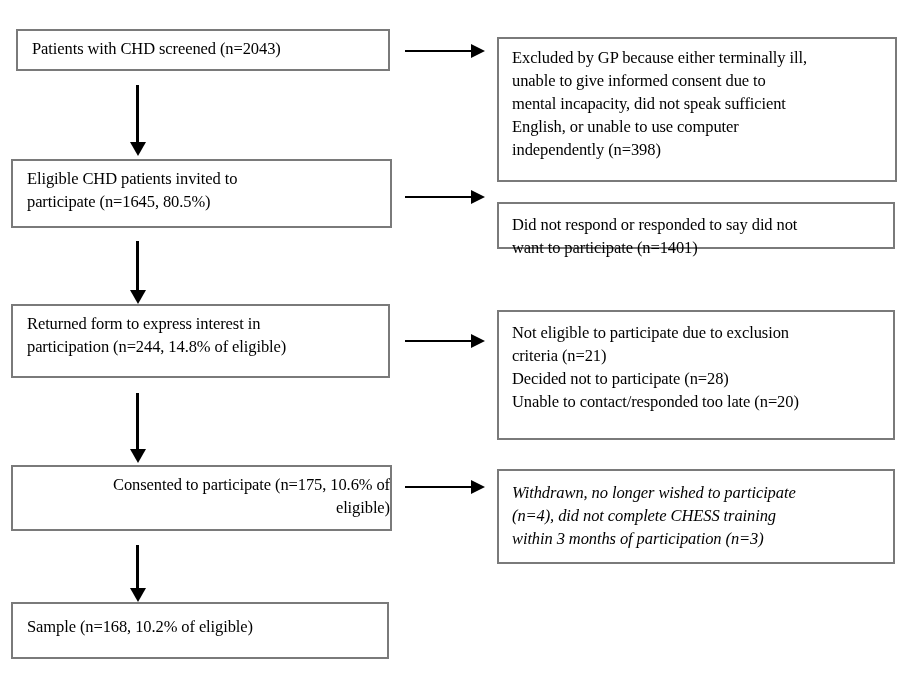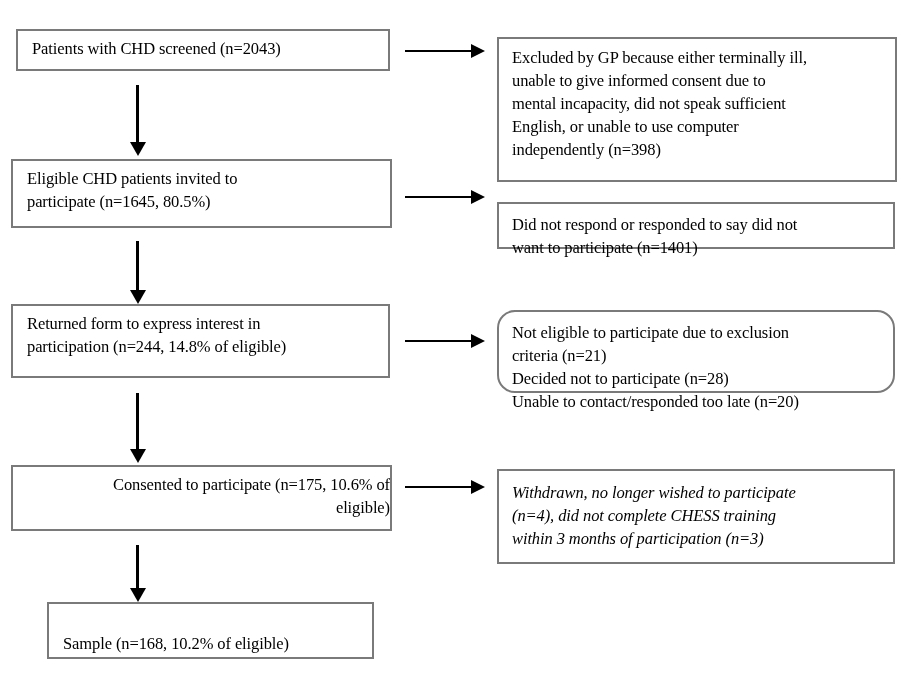--- a/index.html
+++ b/index.html
@@ -85,32 +85,32 @@
 
   <div class="node main-node" style="left:11px; top:159px; width:381px; height:69px;">Eligible CHD patients invited to
 participate (n=1645, 80.5%)</div>
 
   <div class="node main-node" style="left:11px; top:304px; width:379px; height:74px;">Returned form to express interest in
 participation (n=244, 14.8% of eligible)</div>
 
   <div class="node main-node" style="left:11px; top:465px; width:381px; height:66px;text-align:right;">Consented to participate (n=175, 10.6% of
 eligible)</div>
 
-  <div class="node main-node" style="left:11px; top:602px; width:327px; height:57px; padding-top:28px;margin-left:36px;">Sample (n=168, 10.2% of eligible)</div>
+  <div class="node main-node" style="left:11px; top:602px; width:378px; height:57px; padding-top:11px;">Sample (n=168, 10.2% of eligible)</div>
 
   <div class="node right-node" style="left:497px; top:13px; width:400px; height:145px;">Excluded by GP because either terminally ill,
 unable to give informed consent due to
 mental incapacity, did not speak sufficient
 English, or unable to use computer
 independently (n=398)</div>
 
   <div class="node right-node" style="left:497px; top:178px; width:398px; height:47px; padding-top:9px;">Did not respond or responded to say did not
 want to participate (n=1401)</div>
 
-  <div class="node right-node" style="left:497px; top:286px; width:398px; height:83px; padding-top:9px;border-radius:18px;">Not eligible to participate due to exclusion
+  <div class="node right-node" style="left:497px; top:286px; width:398px; height:130px; padding-top:9px;">Not eligible to participate due to exclusion
 criteria (n=21)
 Decided not to participate (n=28)
 Unable to contact/responded too late (n=20)</div>
 
   <div class="node right-node" style="left:497px; top:445px; width:398px; height:95px; padding-top:10px;font-style:italic;">Withdrawn, no longer wished to participate
 (n=4), did not complete CHESS training
 within 3 months of participation (n=3)</div>
 
   <div class="v-arrow" style="left:136px; top:85px; height:58px;"></div>
 

